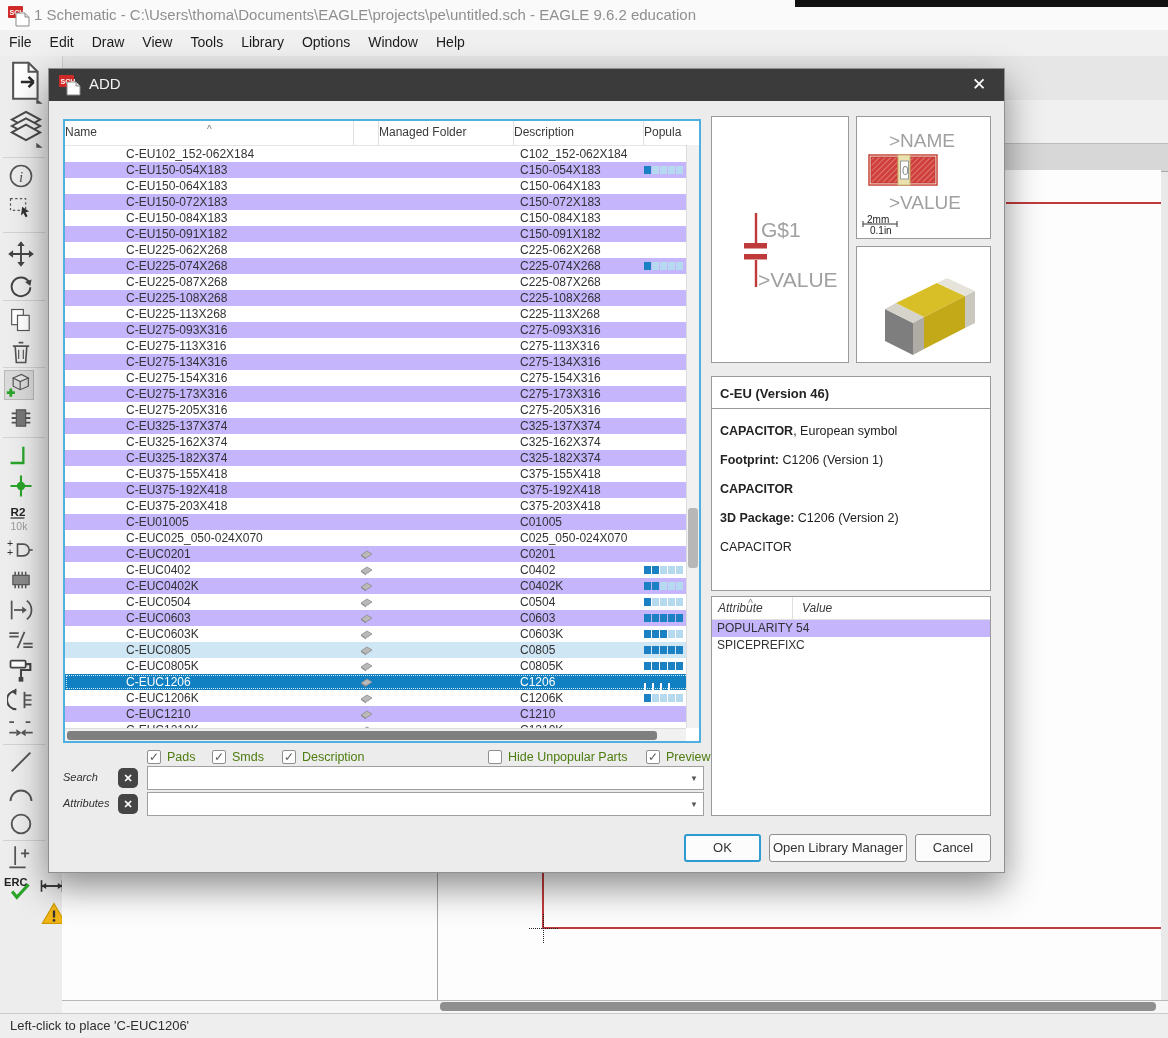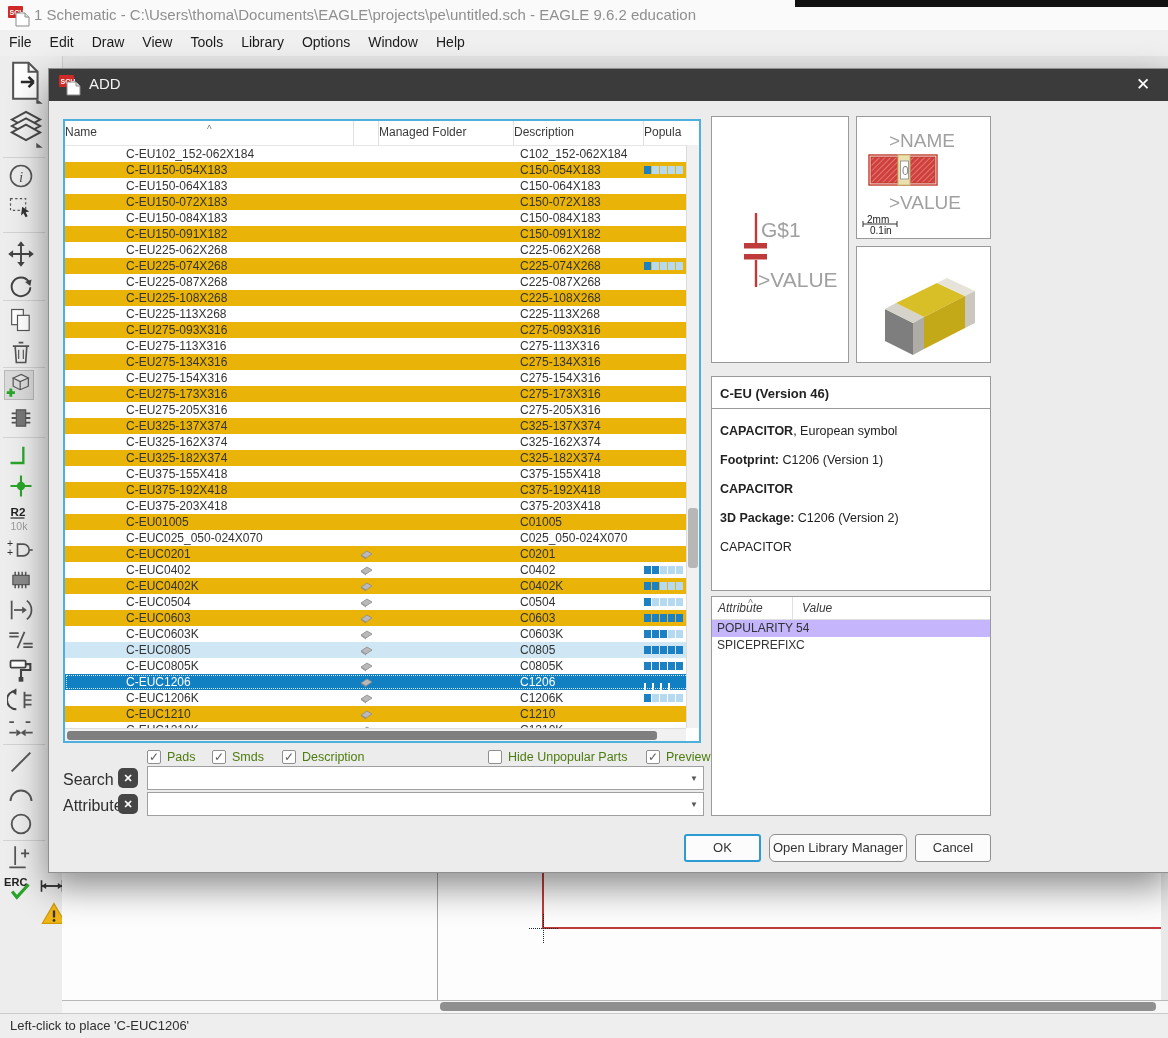--- a/index.html
+++ b/index.html
@@ -26,52 +26,52 @@
   
   .canvas{position:absolute;left:62px;top:170px;width:1099px;height:830px;background:#fdfdfd;}
   .redline{position:absolute;background:#bf3b3b;}
   .dash-h{position:absolute;height:0;border-top:1px dotted #222;}
   .dash-v{position:absolute;width:0;border-left:1px dotted #222;}
   .divv{position:absolute;left:437px;top:873px;width:1px;height:139px;background:#a8a8a8;}
   .hscroll{position:absolute;left:62px;top:1000px;width:1106px;height:13px;background:#f6f6f6;border-top:1px solid #b8b8b8;box-sizing:border-box;}
   .hthumb{position:absolute;left:440px;top:1002px;width:716px;height:9px;background:#8f8f8f;border-radius:4px;}
   .statusbar{position:absolute;left:0;top:1013px;width:1168px;height:25px;background:#eeeeee;border-top:1px solid #c9c9c9;box-sizing:border-box;line-height:24px;padding-left:10px;font-size:13px;color:#2e2e2e;}
   
-  .dialog{position:absolute;left:48px;top:68px;width:1121px;height:805px;background:#ececec;border:1px solid #8f8f8f;box-sizing:border-box;box-shadow:0 14px 34px rgba(0,0,0,.45);}
+  .dialog{position:absolute;left:48px;top:68px;width:957px;height:805px;background:#ececec;border:1px solid #8f8f8f;box-sizing:border-box;box-shadow:0 14px 34px rgba(0,0,0,.45);}
   .dlg-title{position:absolute;left:0;top:0;width:100%;height:32px;background:#3b3b3b;}
   .dlg-title .sch{position:absolute;left:10px;top:4px;width:24px;height:24px;}
   .dlg-title .txt{position:absolute;left:40px;top:6px;font-size:15px;color:#f2f2f2;}
   .dlg-close{position:absolute;right:14px;top:5px;width:22px;height:22px;color:#fff;font-size:17px;text-align:center;line-height:22px;cursor:default;}
   
   .tbl{position:absolute;left:14px;top:50px;width:634px;height:620px;border:2px solid #4fb0de;background:#fff;}
   .hdr{position:relative;height:24px;display:flex;background:#fff;border-bottom:1px solid #e6e6e6;}
   .hcell{box-sizing:border-box;line-height:23px;font-size:12px;color:#3a3a3a;padding-left:0;border-right:1px solid #e0e0e0;overflow:hidden;white-space:nowrap;}
   .hc0{width:289px;} .hc1{width:25px;} .hc2{width:135px;} .hc3{width:130px;} .hc4{width:55px;border-right:none;}
   .sortcaret{position:absolute;left:142px;top:-3px;font-size:10px;color:#777;}
   .rows{position:relative;height:583px;overflow:hidden;}
   .row{display:flex;height:16px;font-size:12px;color:#333;cursor:default;}
-  .row.alt{background:#eab308;}
+  .row.alt{background:#c4b5fd;}
   .row.hov{background:#cfe7f5;}
   .row.sel{background:#1180c2;color:#fff;outline:1px dotted #cfe7f5;outline-offset:-2px;}
   .cell{box-sizing:border-box;overflow:hidden;white-space:nowrap;line-height:16px;}
   .c-name{width:289px;padding-left:61px;}
   .c-icon{width:25px;text-align:center;padding-top:2px;}
   .c-mf{width:135px;}
   .c-desc{width:130px;padding-left:6px;}
   .c-pop{width:55px;padding-top:4px;}
   .pop-seg{display:inline-block;width:7px;height:8px;margin-right:1px;vertical-align:top;}
   .tick{display:inline-block;width:2px;height:7px;margin-right:6px;background:#fff;margin-top:1px;}
   .vscroll{position:absolute;right:0;top:24px;width:13px;height:583px;background:#f1f1f1;border-left:1px solid #dcdcdc;box-sizing:border-box;}
   .vthumb{position:absolute;left:1px;top:363px;width:10px;height:60px;background:#b7b7b7;border-radius:3px;}
   .tbl-hscroll{position:absolute;left:0;bottom:0;width:621px;height:13px;background:#f1f1f1;border-top:1px solid #dcdcdc;box-sizing:border-box;}
   .tbl-hthumb{position:absolute;left:2px;top:2px;width:590px;height:9px;background:#7f7f7f;border-radius:3px;}
   
   .cb{position:absolute;width:14px;height:14px;background:#fff;border:1px solid #8f8f8f;border-radius:2px;box-sizing:border-box;font-size:12px;line-height:12px;text-align:center;color:#5f5f5f;}
   .cb-label{position:absolute;font-size:12.5px;color:#4d7c0f;white-space:nowrap;}
-  .frow-label{position:absolute;font-size:16px;color:#2f2f2f;}
+  .frow-label{position:absolute;font-size:11px;color:#2f2f2f;font-style:italic;}
   .clear-badge{position:absolute;width:20px;height:20px;background:#454545;border-radius:5px;color:#fff;font-size:11px;font-weight:bold;text-align:center;line-height:20px;}
   .combo{position:absolute;height:24px;background:#fff;border:1px solid #a0a0a0;box-sizing:border-box;}
   .combo .arrow{position:absolute;right:5px;top:7px;font-size:8px;color:#555;}
   
   .pbox{position:absolute;background:#fff;border:1px solid #9a9a9a;box-sizing:border-box;overflow:hidden;}
   .dtitle{font-size:13px;font-weight:bold;color:#222;padding:9px 8px 7px 8px;border-bottom:1px solid #999;}
   .dline{font-size:12.5px;color:#222;margin:15px 8px 0 8px;}
   .ahdr{position:relative;height:22px;border-bottom:1px solid #e0e0e0;font-style:italic;}
   .ahc{position:absolute;top:0;line-height:22px;font-size:12px;color:#3a3a3a;}
   .avline{position:absolute;left:80px;top:0;width:1px;height:22px;background:#e0e0e0;}
@@ -732,17 +732,17 @@
             <div>54</div>
           </div>
           <div class="arow">
             <div class="a1">SPICEPREFIX</div>
             <div>C</div>
           </div>
         </div>
     </div>
 
     <div class="btn" id="btn-ok" style="left:635px;top:765px;width:77px;">OK</div>
-    <div class="btn" style="left:720px;top:765px;width:138px;border-radius:6px;">Open Library Manager</div>
+    <div class="btn" style="left:720px;top:765px;width:138px;">Open Library Manager</div>
     <div class="btn" style="left:866px;top:765px;width:76px;">Cancel</div>
   </div>
 
 </div>
 
 </body></html>

